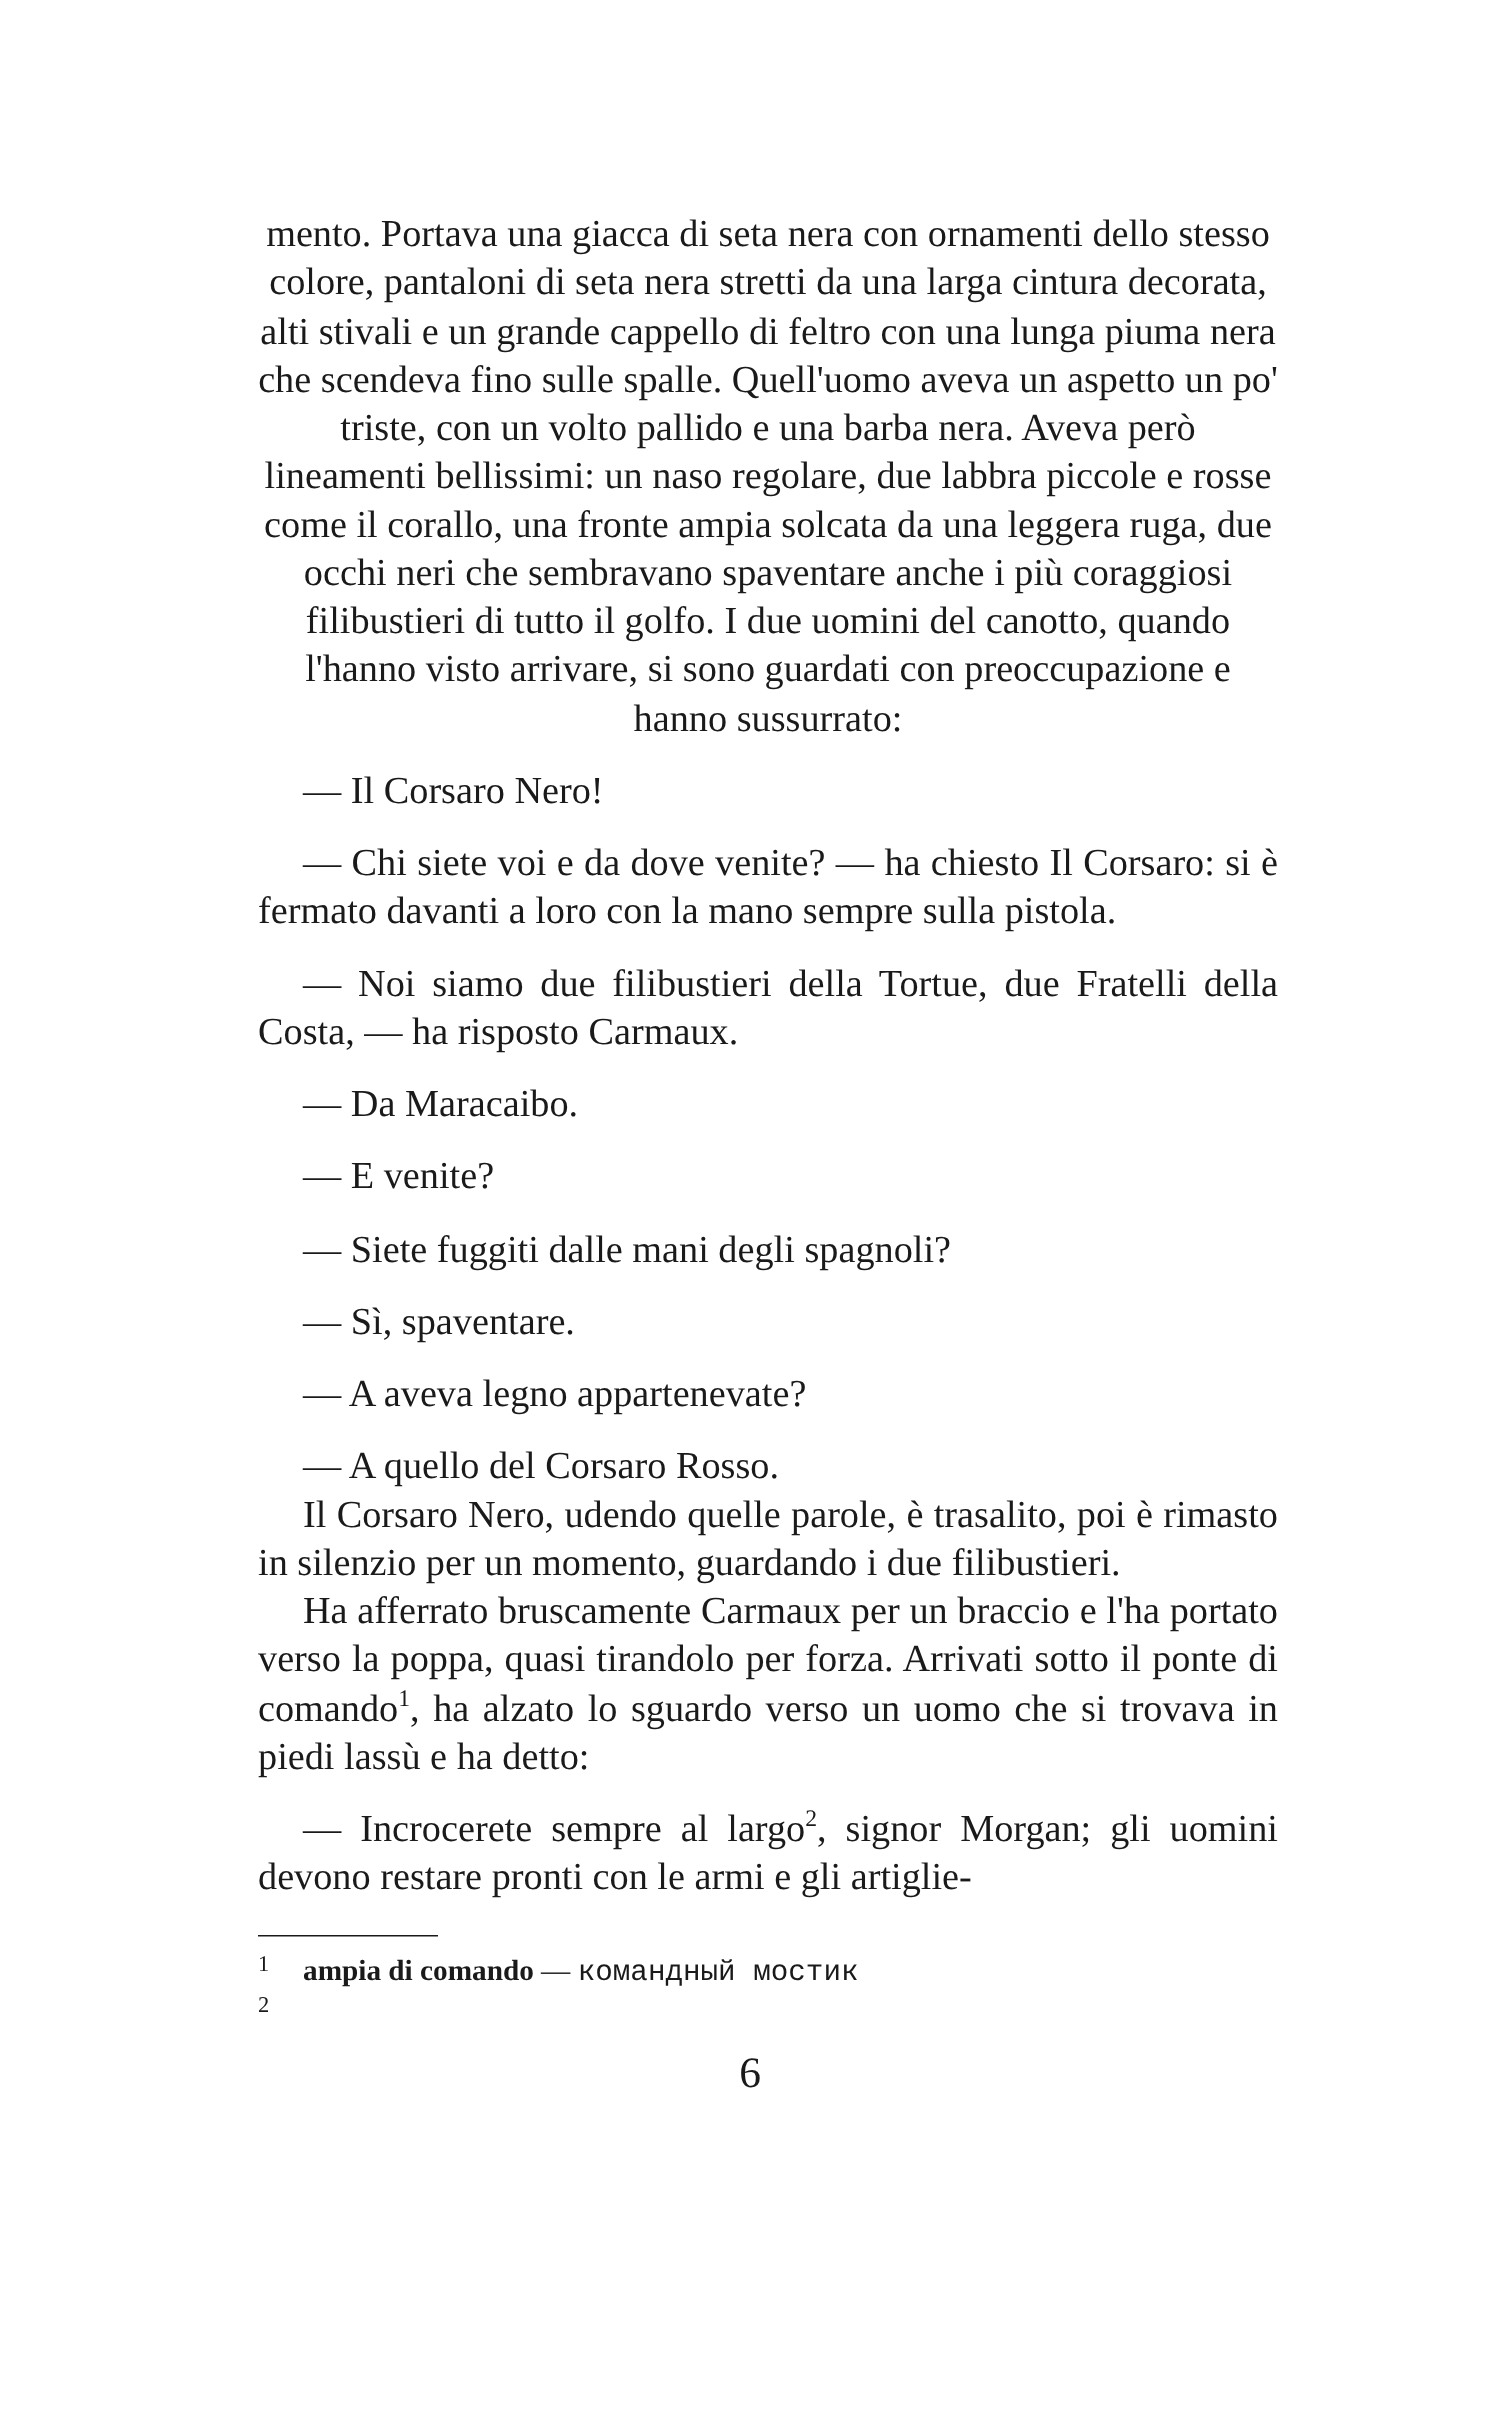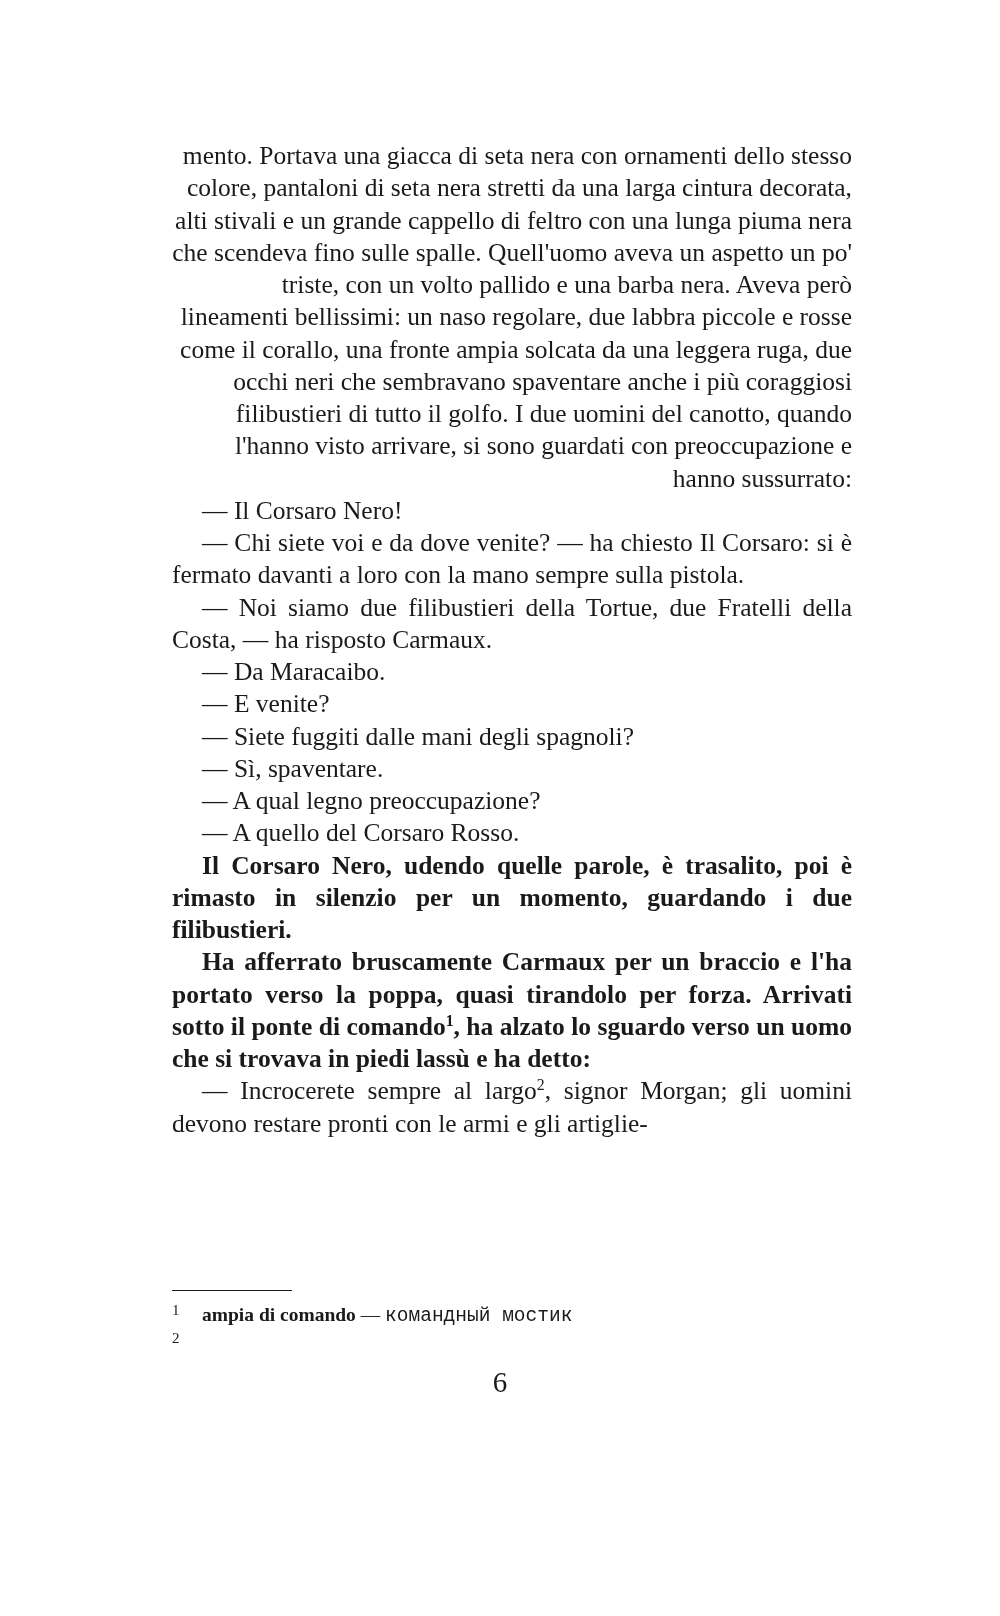--- a/index.html
+++ b/index.html
@@ -31,28 +31,28 @@
     text-align: justify;
     text-justify: inter-word;
     hyphens: none;
   }
   .body-text p {
     margin: 0;
     text-align: justify;
   }
   .body-text p.indent {
     text-indent: 30px;
-    font-weight: bold;
   }
   .body-text p.dash {
     text-indent: 30px;
+    margin-top: 16px;
   }
   
   .body-text p.nojust {
-    text-align: right;
+    text-align: center;
   }
   .footnotes {
     position: absolute;
     left: 172px;
     top: 1290px;
     width: 680px;
     font-size: 19.5px;
     line-height: 1.5;
   }
   .footnotes .rule {
@@ -111,21 +111,21 @@
     <p class="dash">— Noi siamo due filibustieri della Tortue, due Fratelli della Costa, — ha risposto Carmaux.</p>
 
     <p class="dash">— Da Maracaibo.</p>
 
     <p class="dash">— E venite?</p>
 
     <p class="dash">— Siete fuggiti dalle mani degli spagnoli?</p>
 
     <p class="dash">— Sì, spaventare.</p>
 
-    <p class="dash">— A qual legno preoccupazione?</p>
+    <p class="dash">— A aveva legno appartenevate?</p>
 
     <p class="dash">— A quello del Corsaro Rosso.</p>
 
     <p class="indent">Il Corsaro Nero, udendo quelle parole, è trasalito, poi è rimasto in silenzio per un momento, guardando i due filibustieri.</p>
 
 
     <p class="indent"><span>Ha afferrato bruscamente Carmaux per un braccio e l'ha portato verso la poppa, quasi tirandolo per forza. Arrivati sotto il ponte di comando</span><sup>1</sup><span>, ha alzato lo sguardo verso un uomo che si trovava in piedi lassù e ha detto:</span></p>
 
     <p class="dash"><span>— Incrocerete sempre al largo</span><sup>2</sup><span>, signor Morgan; gli uomini devono restare pronti con le armi e gli artiglie-</span></p>
 

